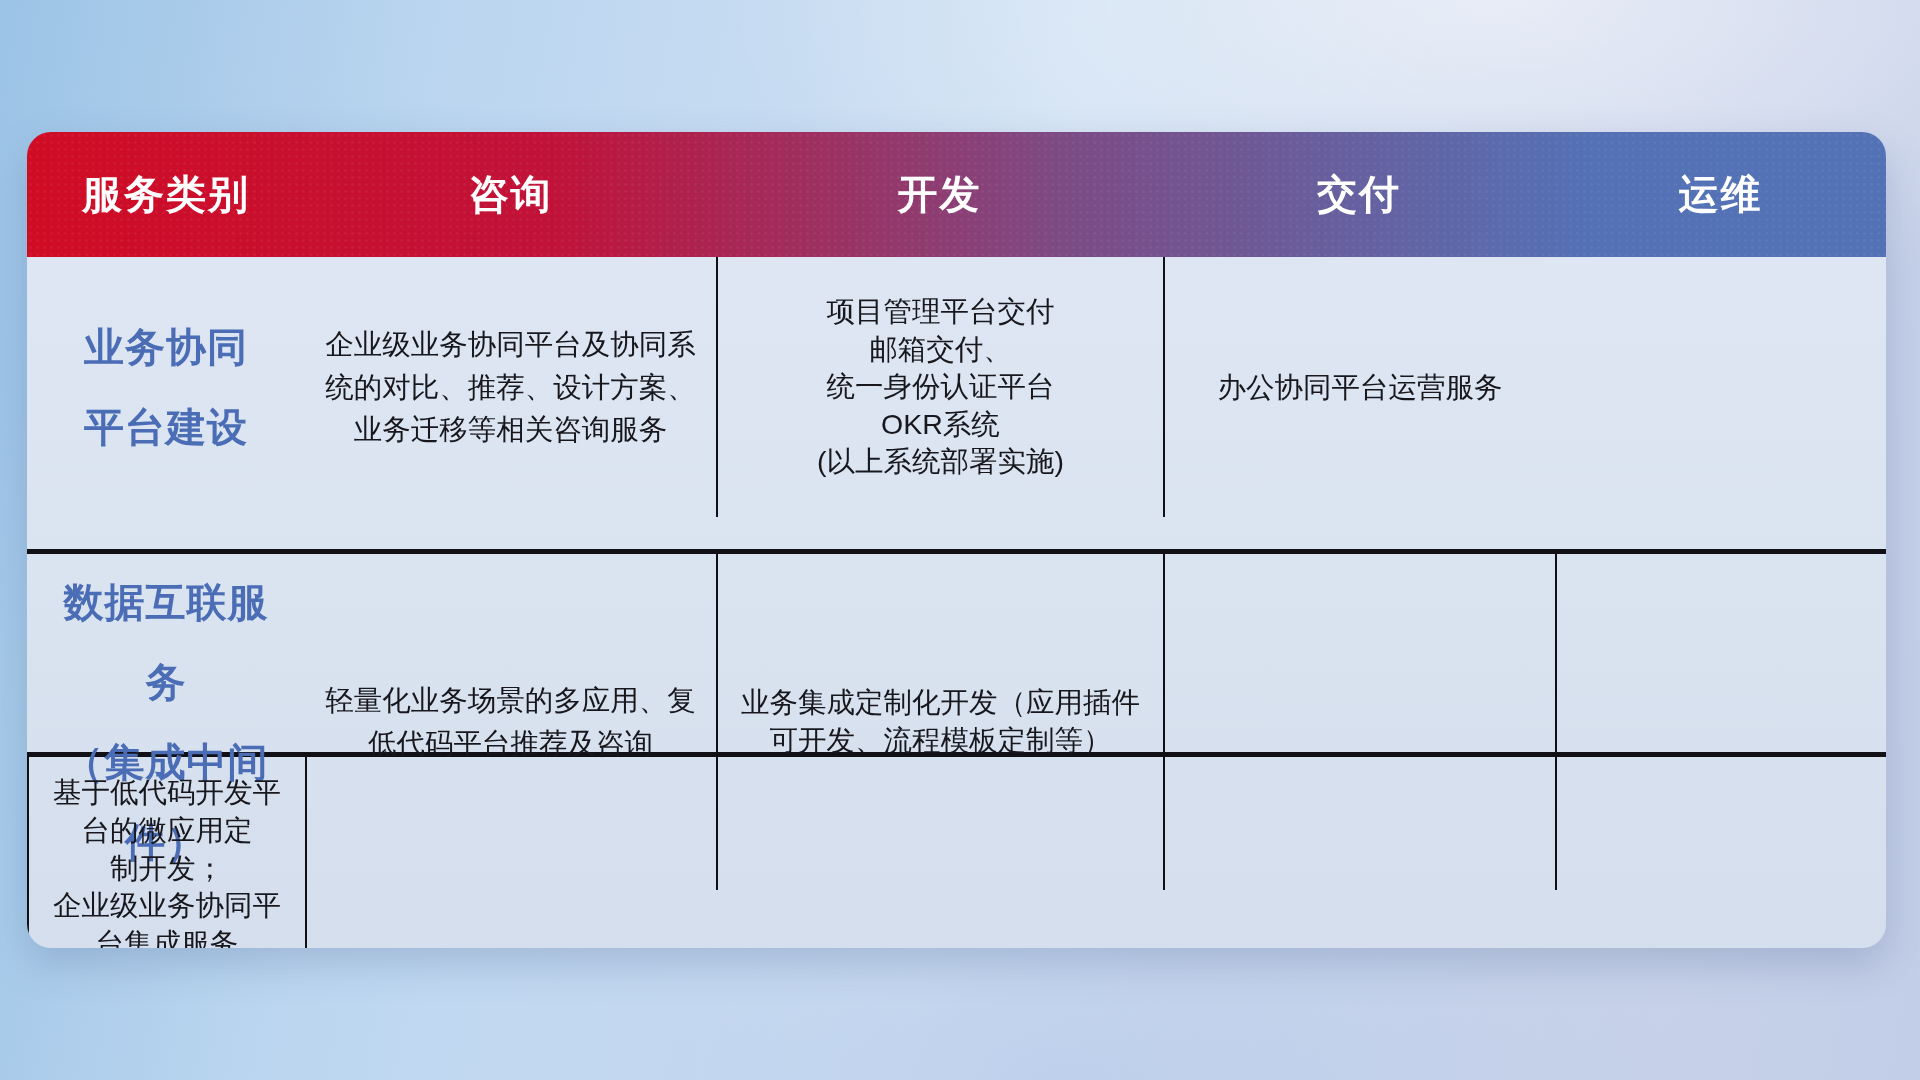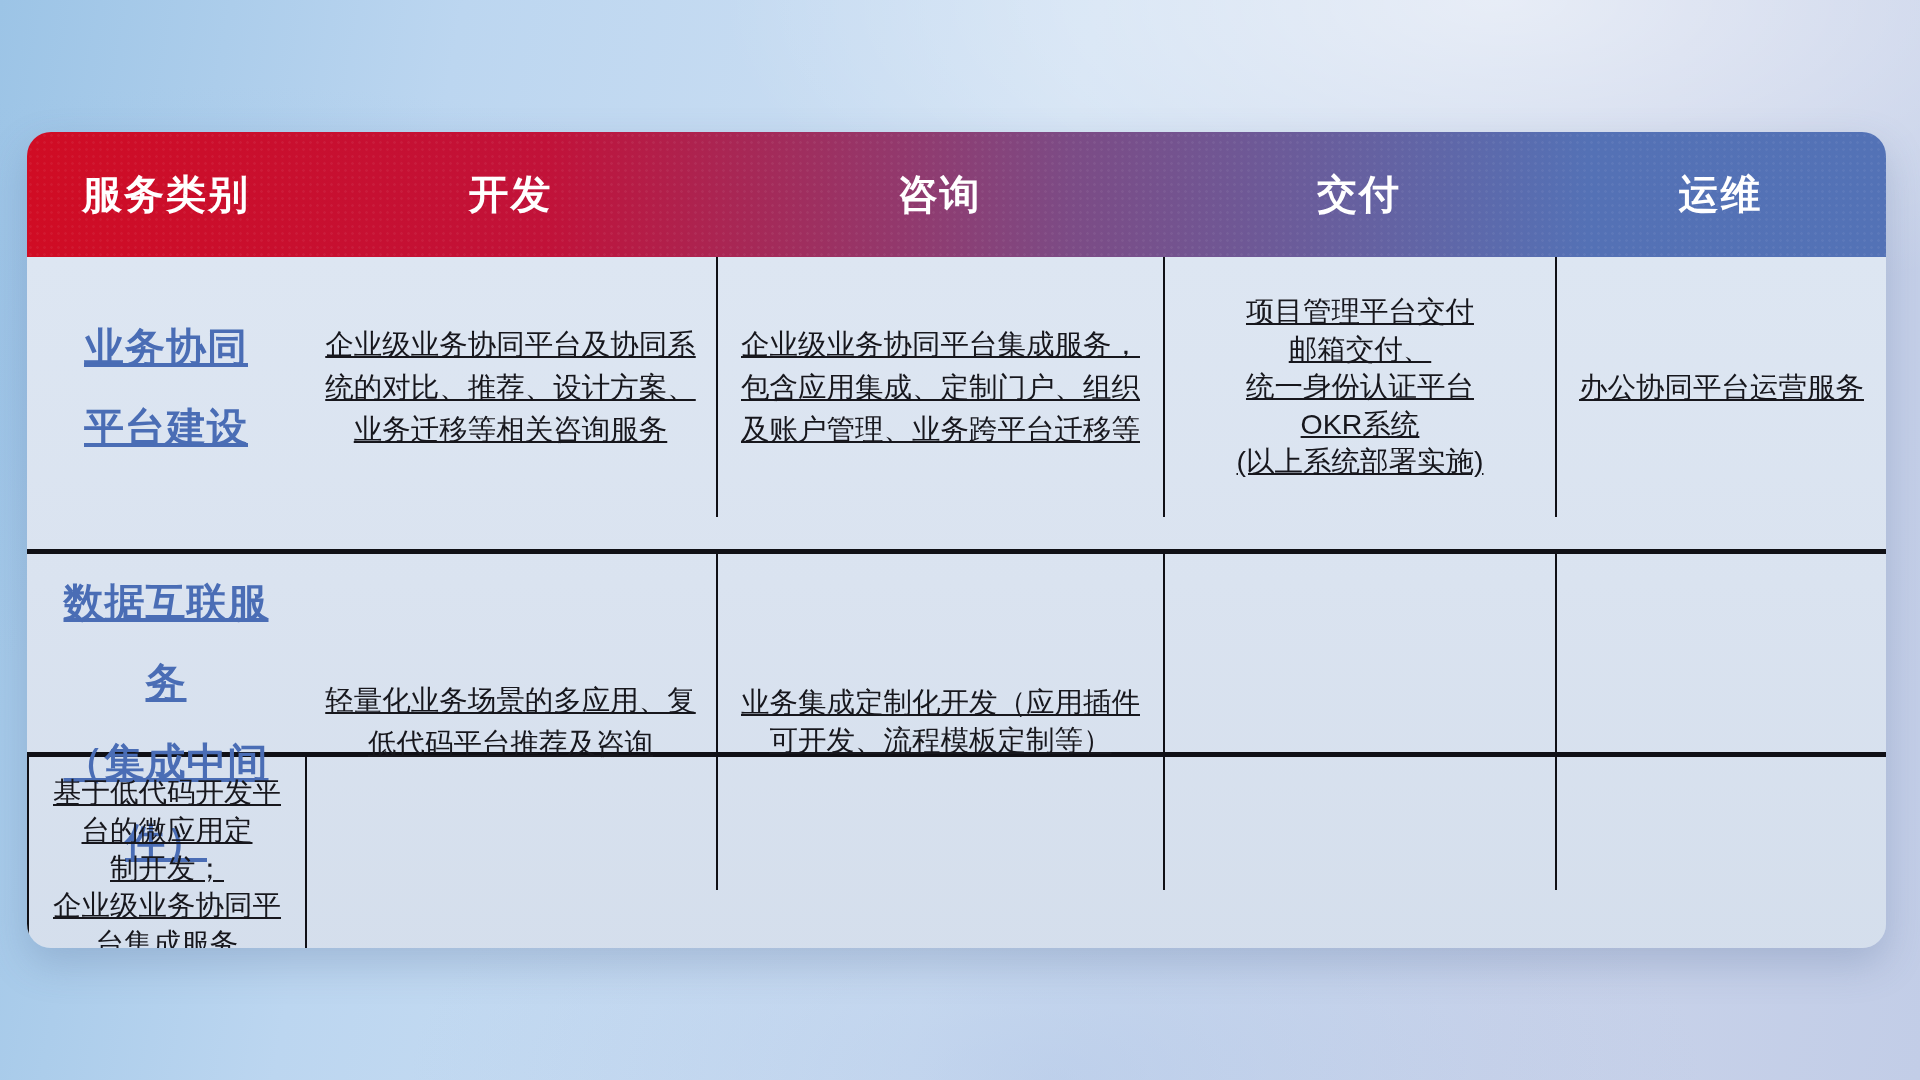--- a/index.html
+++ b/index.html
@@ -48,55 +48,51 @@
     background:linear-gradient(180deg,#dde6f2 0%,var(--cell-background) 45%,#d4deec 100%);
   }
   .data-row + .data-row{border-top:5px solid var(--grid-line);}
   .row-1{height:260px;}
   .row-2{height:203px;margin-top:32px;}
   .row-3{height:228px;}
   .cell{
     display:flex;align-items:center;justify-content:center;
     text-align:center;white-space:pre-line;
     padding:8px 20px;
-    text-decoration:underline;
   }
   .col-dev,.col-del,.col-ops{border-left:2px solid var(--grid-line);}
   .cat-cell{
     color:var(--category-text);font-weight:bold;font-size:40px;line-height:2.0;
     letter-spacing:1px;
   }
   .txt-cell{color:var(--body-text);font-size:28.5px;line-height:1.5;}
   .tight{line-height:1.32;}
 </style>
 </head>
 <body>
 
 <div class="slide">
   <div class="service-table">
 
     <div class="grid-row header-row">
       <div class="header-cell">服务类别</div>
+      <div class="header-cell">咨询</div>
       <div class="header-cell">开发</div>
-      <div class="header-cell">咨询</div>
       <div class="header-cell">交付</div>
       <div class="header-cell">运维</div>
     </div>
 
     <div class="body-rows">
 
       <div class="grid-row data-row row-1">
         <div class="cell cat-cell">业务协同
 平台建设</div>
         <div class="cell txt-cell">企业级业务协同平台及协同系
 统的对比、推荐、设计方案、
 业务迁移等相关咨询服务</div>
-        <div class="cell txt-cell col-dev">企业级业务协同平台集成服务，
-包含应用集成、定制门户、组织
-及账户管理、业务跨平台迁移等</div>
         <div class="cell txt-cell col-del tight">项目管理平台交付
 邮箱交付、
 统一身份认证平台
 OKR系统
 (以上系统部署实施)</div>
         <div class="cell txt-cell col-ops">办公协同平台运营服务</div>
       </div>
 
       <div class="grid-row data-row row-2">
         <div class="cell cat-cell">数据互联服务

